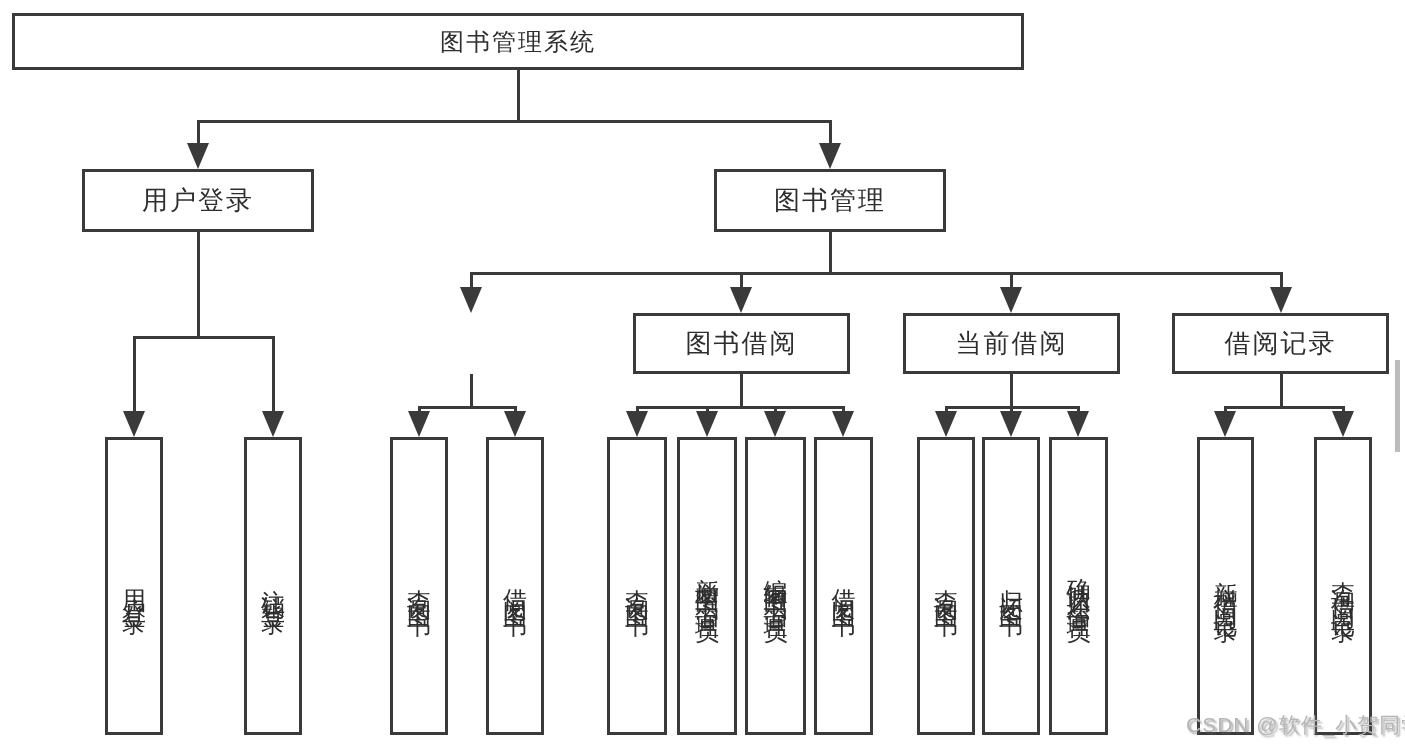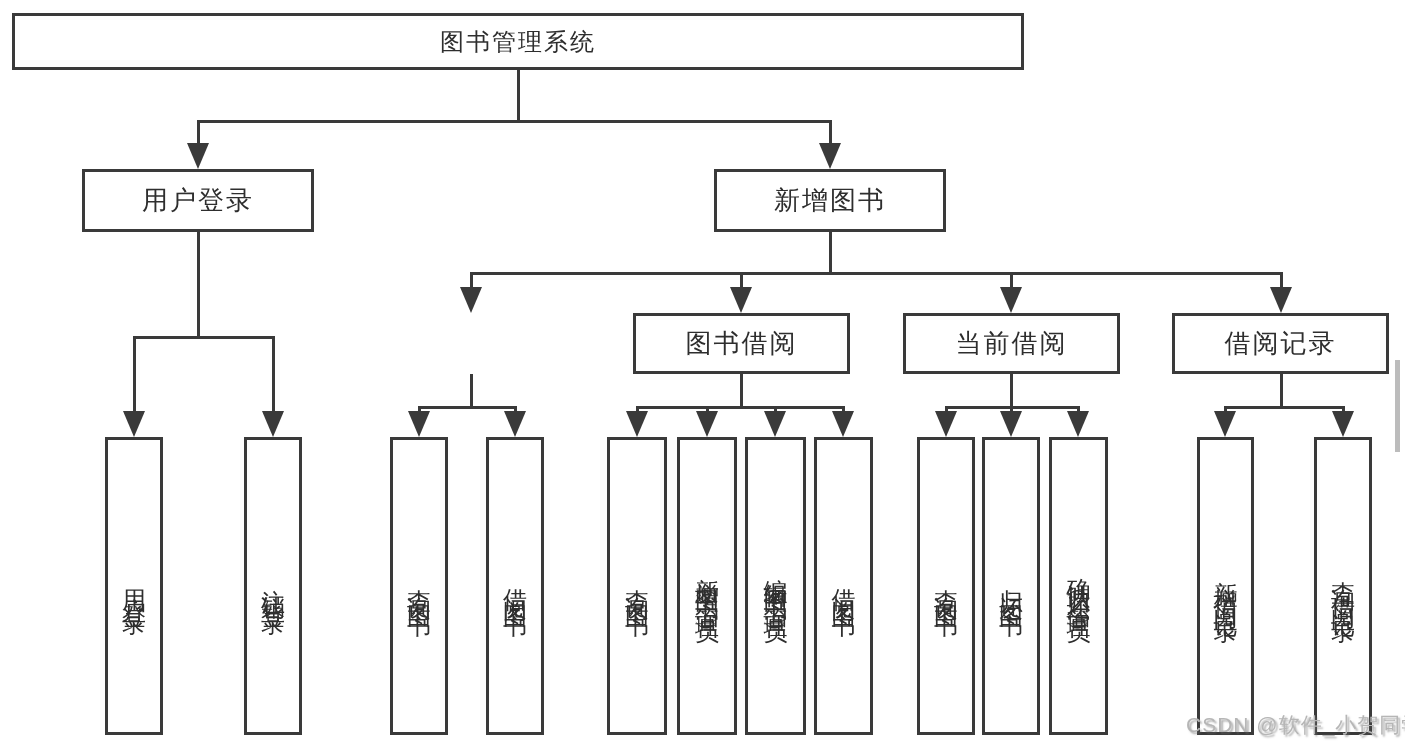--- a/index.html
+++ b/index.html
@@ -99,21 +99,21 @@
   <div class="arw" style="left:1332px;top:411px"></div>
 
   <div class="hbox root" style="left:12px;top:13px;width:1012px;height:57px">
     <span>图书管理系统</span>
   </div>
 
   <div class="hbox" style="left:82px;top:169px;width:232px;height:63px">
     <span>用户登录</span>
   </div>
   <div class="hbox" style="left:714px;top:169px;width:232px;height:63px">
-    <span>新增图书</span>
+    <span>图书管理</span>
   </div>
 
   <div class="hbox" style="left:903px;top:313px;width:217px;height:61px">
     <span>当前借阅</span>
   </div>
   <div class="hbox" style="left:633px;top:313px;width:217px;height:61px">
     <span>图书借阅</span>
   </div>
   <div class="hbox" style="left:1172px;top:313px;width:217px;height:61px">
     <span>借阅记录</span>

